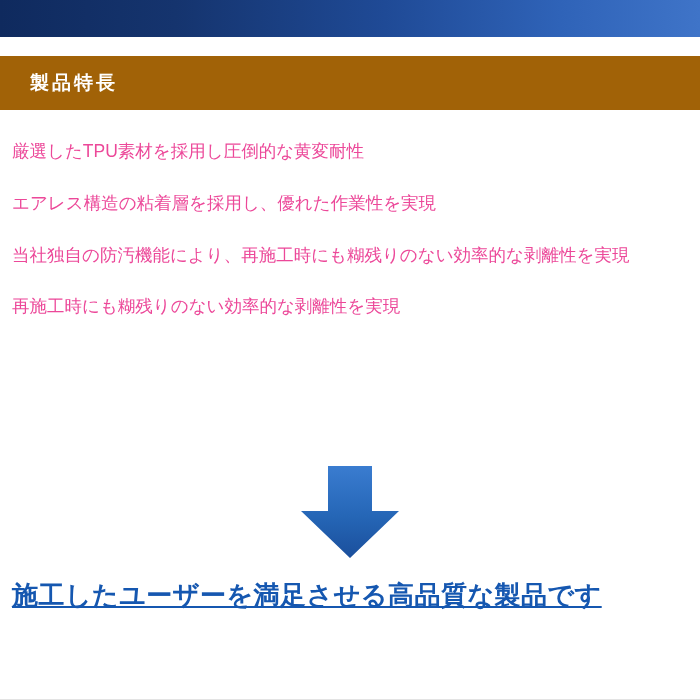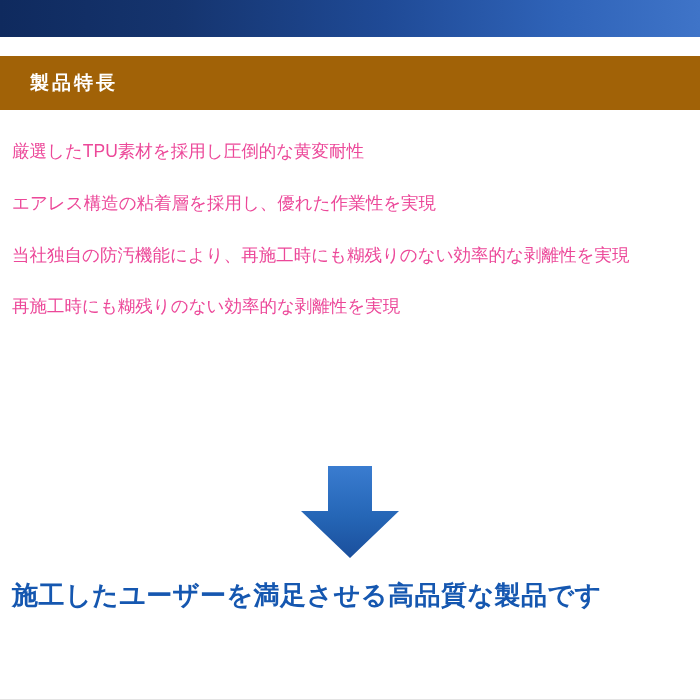--- a/index.html
+++ b/index.html
@@ -86,20 +86,21 @@
     top: 578px;
     width: 556px;
     text-align: left;
     padding-left: 12px;
     box-sizing: border-box;
     color: #1557b0;
     font-size: 26px;
     font-weight: bold;
     letter-spacing: 0.5px;
     white-space: nowrap;
+    text-decoration: underline;
   }
   
   .bottom-rule {
     position: absolute;
     left: 0;
     bottom: 0;
     width: 700px;
     height: 1px;
     background: #e3e3e3;
   }

